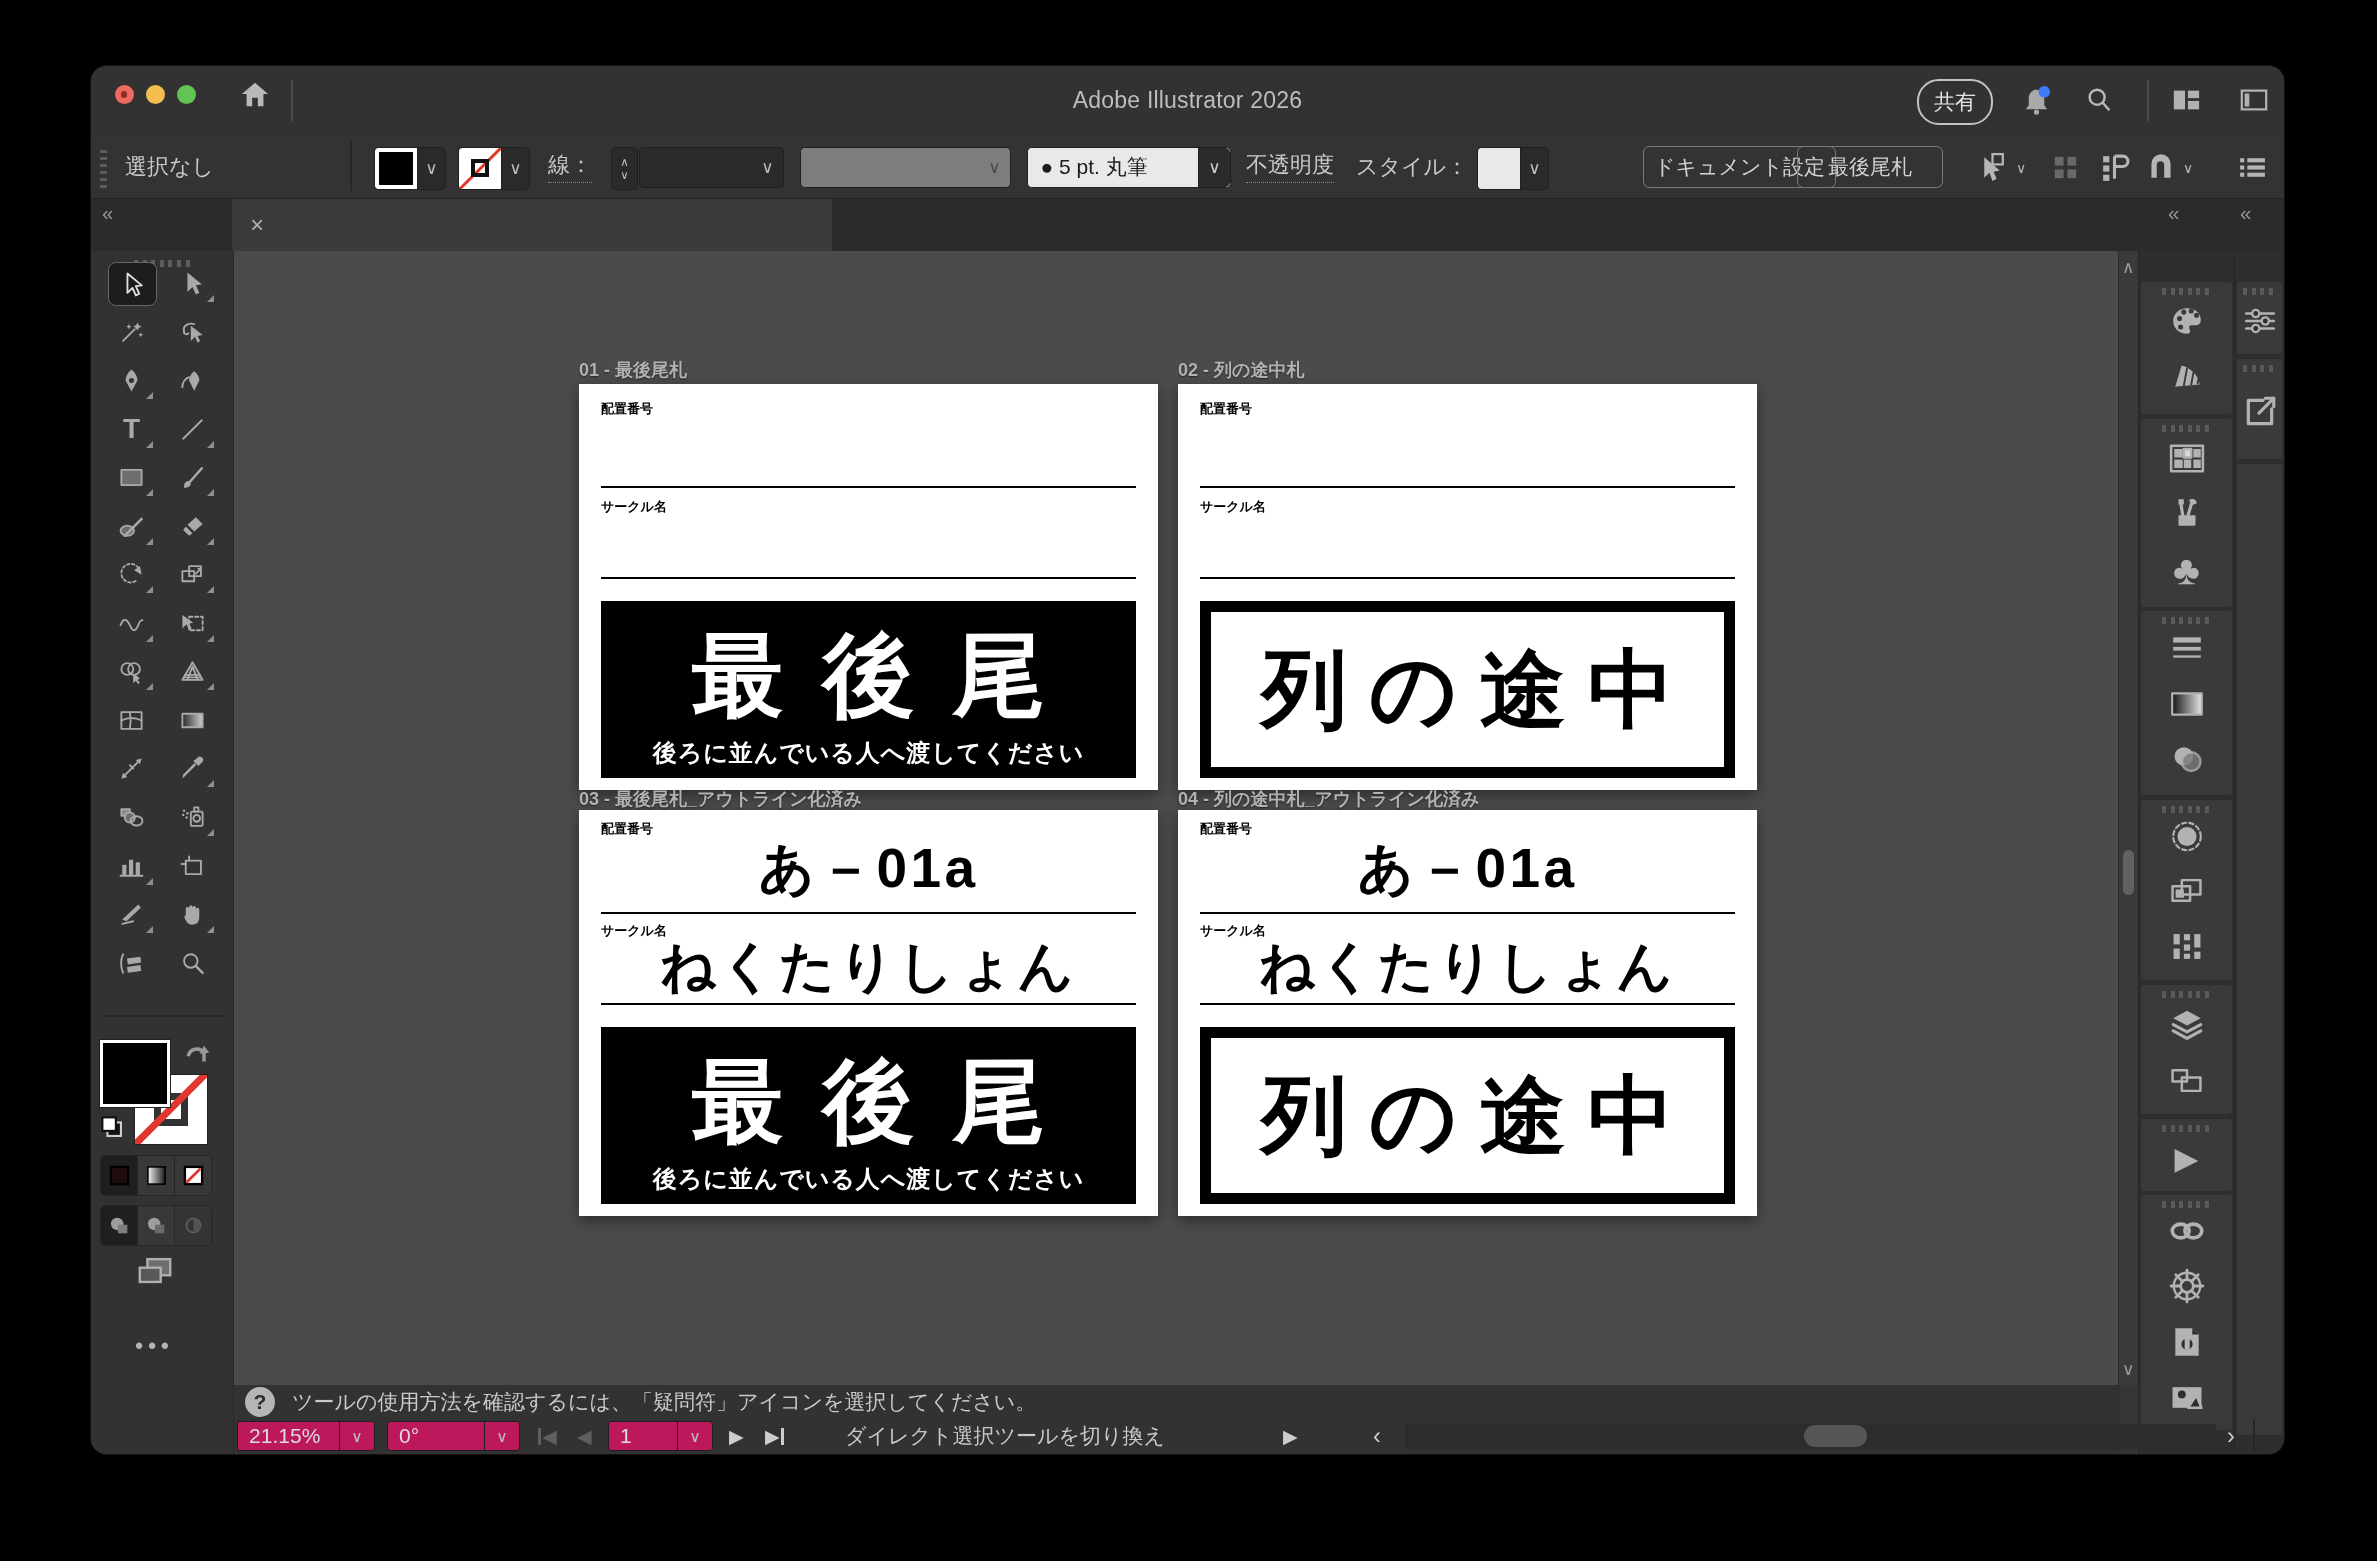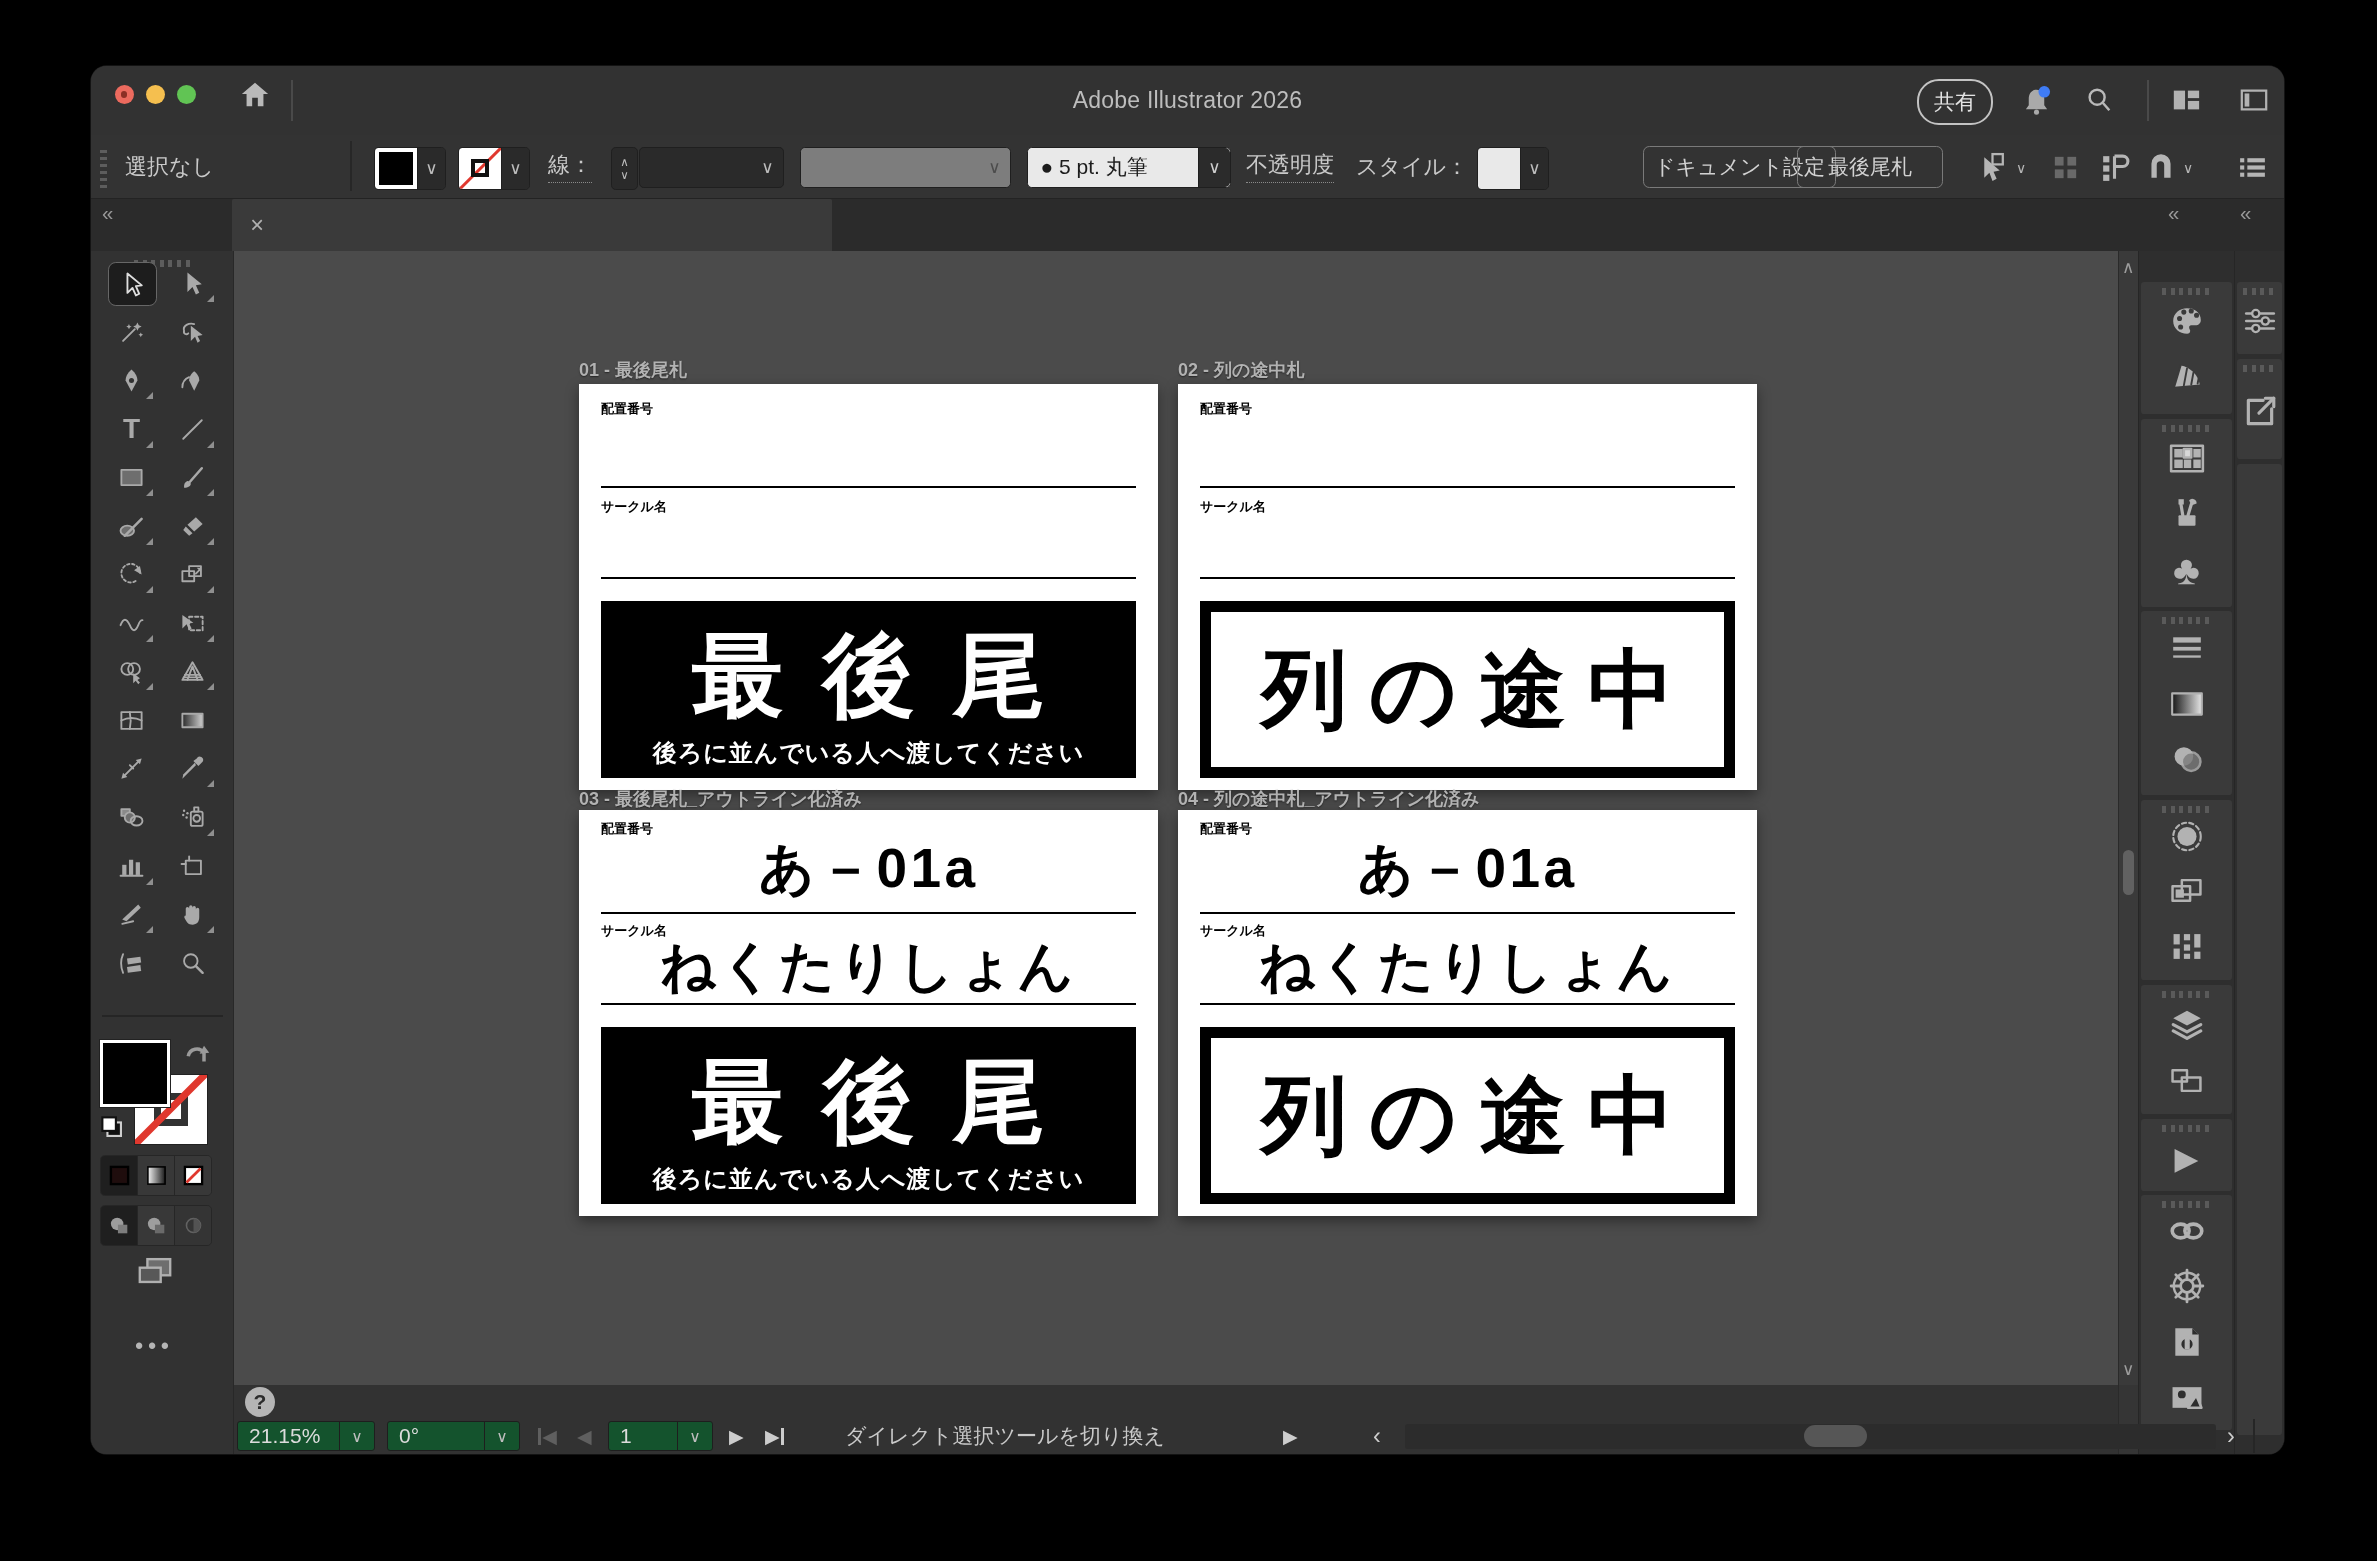--- a/index.html
+++ b/index.html
@@ -111,21 +111,21 @@
   .dock-grip{position:absolute;left:50%;transform:translateX(-50%);width:50px;height:6.3px;
              background:repeating-linear-gradient(90deg,#5a5a5a 0 3.9px,transparent 3.9px 8.6px);}
   .glyph-ic{font-size:31px;color:#b2b2b2;line-height:1;}
 
   
   .hintbar{position:absolute;left:143px;top:1319px;width:1884px;height:34px;background:#323232;display:flex;align-items:center;}
   .qmark{width:30px;height:30px;border-radius:50%;background:#b5b5b5;color:#2c2c2c;font-size:21px;font-weight:bold;
          display:flex;align-items:center;justify-content:center;margin-left:11px;}
   .hint-text{color:#c9c9c9;font-size:21px;margin-left:17px;white-space:nowrap;}
   .statusbar{position:absolute;left:143px;top:1353px;width:1884px;height:34px;background:#323232;}
-  .sb-combo{position:absolute;top:2.3px;height:30px;background:#14532d;border:0.8px solid #1e1e1e;border-radius:3.1px;
+  .sb-combo{position:absolute;top:2.3px;height:30px;background:#be185d;border:0.8px solid #1e1e1e;border-radius:3.1px;
             display:flex;align-items:center;color:#dcdcdc;font-size:21px;box-sizing:border-box;}
   .sb-combo .val{flex:1;padding-left:11px;white-space:nowrap;}
   .sb-combo .chev{width:34px;align-self:stretch;display:flex;align-items:center;justify-content:center;
                   border-left:0.8px solid #1e1e1e;color:#bdbdbd;font-size:15.7px;}
   .navb{position:absolute;top:2.3px;height:30px;display:flex;align-items:center;font-size:19px;}
   .navb .bar{display:inline-block;width:3.1px;height:17px;background:currentColor;margin:0 1.6px;}
   .nv-lit{color:#cdcdcd;} .nv-dim{color:#5f5f5f;}
   .sb-text{position:absolute;top:0;height:34px;display:flex;align-items:center;color:#c9c9c9;font-size:21px;white-space:nowrap;}
   .hscroll{position:absolute;left:1171px;top:4.7px;width:811px;height:25px;background:#2c2c2c;border-radius:3.1px;}
   .hthumb{position:absolute;left:399px;top:1.6px;width:63px;height:22px;border-radius:11px;background:#565656;}
@@ -841,20 +841,21 @@
               <line x1="16" y1="18" x2="30" y2="4" stroke="#b2b2b2" stroke-width="3"></line>
               <path d="M22 4 H30 V12" stroke="#b2b2b2" stroke-width="3" fill="none"></path>
             </svg>
           </div>
     </div>
     <div class="dockgroup" style="top:213px;height:971px;"></div>
   </div>
 
   <div class="hintbar">
     <div class="qmark">?</div>
+    <div class="hint-text">ツールの使用方法を確認するには、「疑問符」アイコンを選択してください。</div>
   </div>
   <div class="corner"></div>
 
   <div class="statusbar">
     <div class="sb-combo" style="left:3.1px;width:138px;">
       <div class="val">21.15%</div>
       <div class="chev">
             <span>∨</span>
           </div>
     </div>

